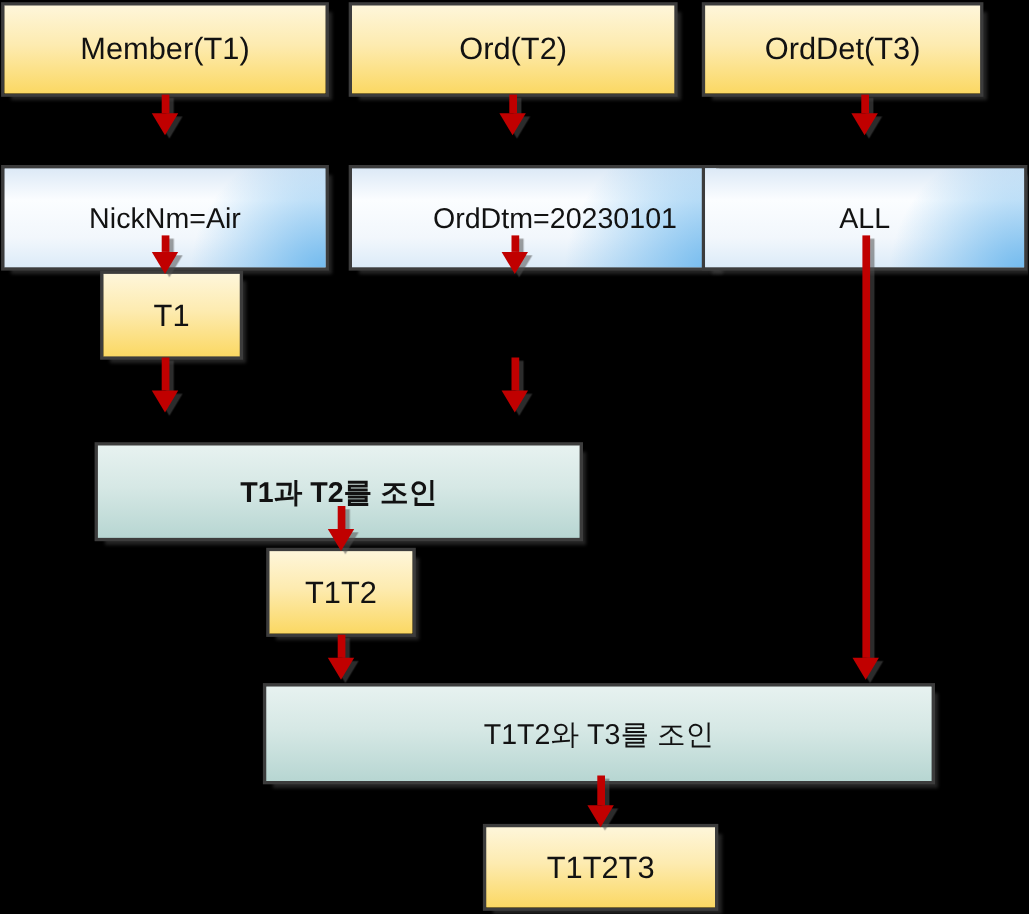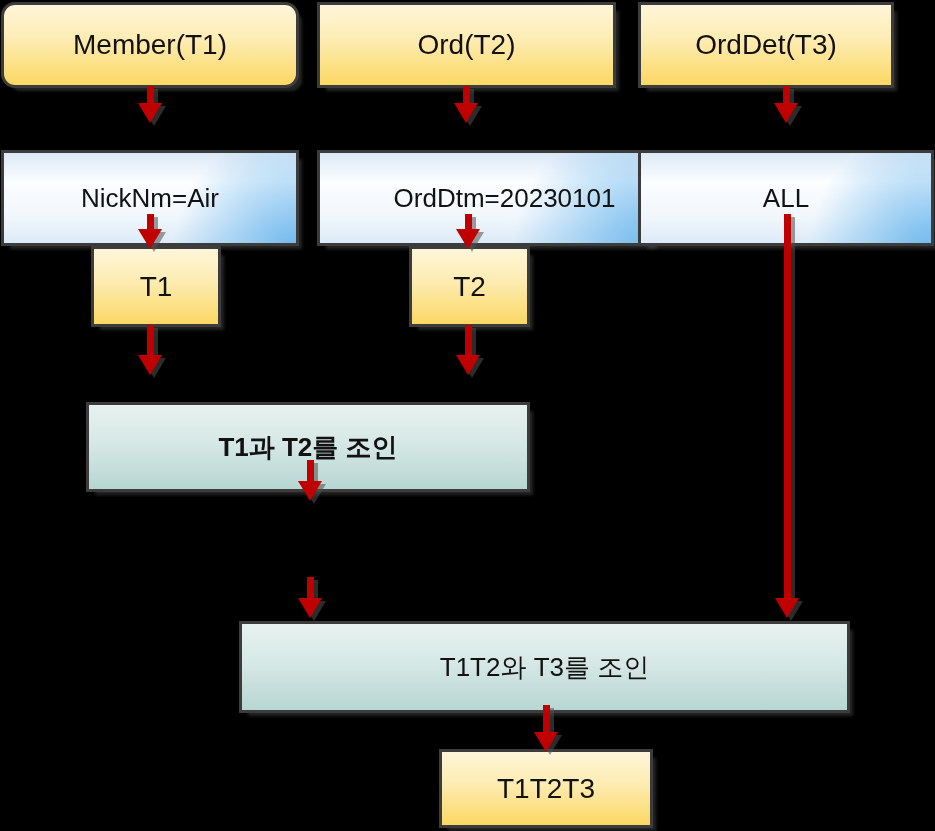--- a/index.html
+++ b/index.html
@@ -49,21 +49,21 @@
     border-left: 12px solid transparent;
     border-right: 12px solid transparent;
     border-top: 20px solid #C00000;
   }
 </style>
 </head>
 <body>
 
 <div class="canvas">
 
-  <div class="box gold fs-lg" style="left:4px; top:5px; width:292px; height:80px;border-radius:11px;">
+  <div class="box gold fs-lg" style="left:4px; top:5px; width:292px; height:80px;">
     <span>Member(T1)</span>
   </div>
   <div class="box gold fs-lg" style="left:320px; top:5px; width:293px; height:80px;">
     <span>Ord(T2)</span>
   </div>
   <div class="box gold fs-lg" style="left:641px; top:5px; width:250px; height:80px;">
     <span>OrdDet(T3)</span>
   </div>
 
   <div class="box sky fs-md" style="left:4px; top:123px; width:292px; height:90px;">
@@ -72,28 +72,28 @@
   <div class="box sky fs-md" style="left:320px; top:123px; width:293px; height:90px;padding-left:38px;">
     <span>OrdDtm=20230101</span>
   </div>
   <div class="box sky fs-md" style="left:641px; top:123px; width:290px; height:90px;">
     <span>ALL</span>
   </div>
 
   <div class="box gold fs-lg" style="left:94px; top:249px; width:124px; height:75px;">
     <span>T1</span>
   </div>
-  <div class="box gold fs-lg" style="left:412px; top:249px; width:115px; height:75px;">
-    <span>T2</span>
-  </div>
 
   <div class="box teal fs-md" style="left:89px; top:375px; width:438px; height:84px;font-weight:bold;">
     <span>T1과 T2를 조인</span>
   </div>
 
+  <div class="box gold fs-lg" style="left:245px; top:501px; width:130px; height:75px;">
+    <span>T1T2</span>
+  </div>
 
   <div class="box teal fs-md" style="left:242px; top:594px; width:605px; height:86px;">
     <span>T1T2와 T3를 조인</span>
   </div>
 
   <div class="box gold fs-lg" style="left:442px; top:752px; width:208px; height:73px;">
     <span>T1T2T3</span>
   </div>
 
   <div class="arrow" style="left:138px; top:86px; height:37px;">

